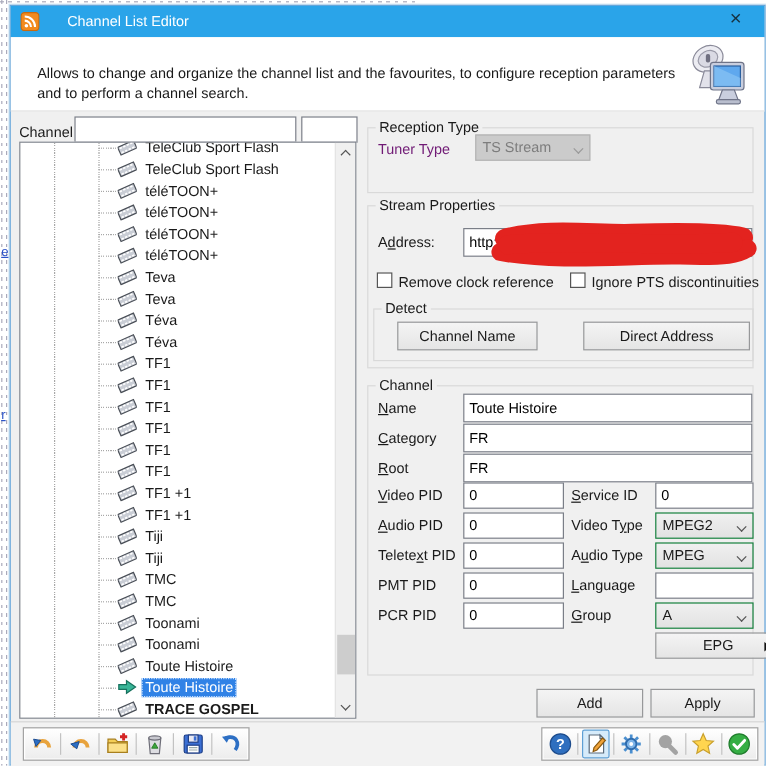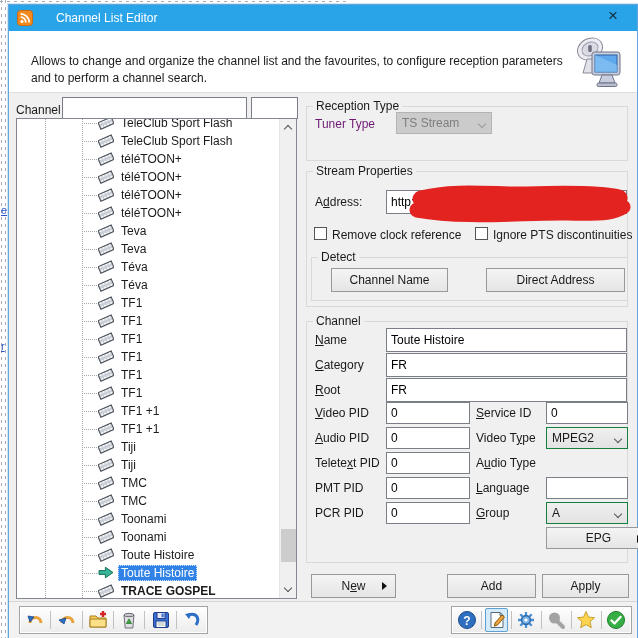--- a/index.html
+++ b/index.html
@@ -659,43 +659,43 @@
   <input class="tbox" style="left: 377px; top: 422px; width: 84px; height: 22px;" value="0">
   <div class="lbl" style="left:467px;top:426px">Video T<u>y</u>pe</div>
   <div class="combo" style="left:537px;top:422px;width:82px;height:22px">
     <span>MPEG2</span>
       <span class="chev"></span>
   </div>
 
   <div class="lbl" style="left:306px;top:451px">Telete<u>x</u>t PID</div>
   <input class="tbox" style="left: 377px; top: 447px; width: 84px; height: 22px;" value="0">
   <div class="lbl" style="left:467px;top:451px">A<u>u</u>dio Type</div>
+  <div class="combo" style="left:537px;top:447px;width:82px;height:22px">
+    <span>MPEG</span>
+      <span class="chev"></span>
+  </div>
 
   <div class="lbl" style="left:306px;top:476px">PMT PID</div>
   <input class="tbox" style="left: 377px; top: 472px; width: 84px; height: 22px;" value="0">
   <div class="lbl" style="left:467px;top:476px"><u>L</u>anguage</div>
   <input class="tbox" style="left: 537px; top: 472px; width: 82px; height: 22px;" value="">
 
   <div class="lbl" style="left:306px;top:501px">PCR PID</div>
   <input class="tbox" style="left: 377px; top: 497px; width: 84px; height: 22px;" value="0">
   <div class="lbl" style="left:467px;top:501px"><u>G</u>roup</div>
   <div class="combo" style="left:537px;top:497px;width:82px;height:22px">
     <span>A</span>
       <span class="chev"></span>
   </div>
 
   <div class="btn" style="left:537px;top:522px;width:105px;height:22px">
     <span>EPG</span>
     <span class="arrow-right"></span>
   </div>
 
-  <div class="btn" style="left:302px;top:569px;width:85px;height:24px">
-    <span>N<u>e</u>w</span>
-    <span class="arrow-right"></span>
-  </div>
   <div class="btn" style="left:438px;top:569px;width:89px;height:24px">Add</div>
   <div class="btn" style="left:533px;top:569px;width:87px;height:24px">Apply</div>
 
   <div class="statusbar">
     <div class="toolbar" style="left:10px;width:189px">
       <div class="tool-slot">
         <svg width="20" height="20" viewBox="0 0 20 20">
           <path d="M5 13 a5.5 5.5 0 1 1 11 0" stroke="#E8A33D" stroke-width="3.2" fill="none"></path>
           <path d="M3 6 l6 1 -4 5 z" fill="#2D6FC4" stroke="#17488f" stroke-width="0.8"></path>
         </svg>

